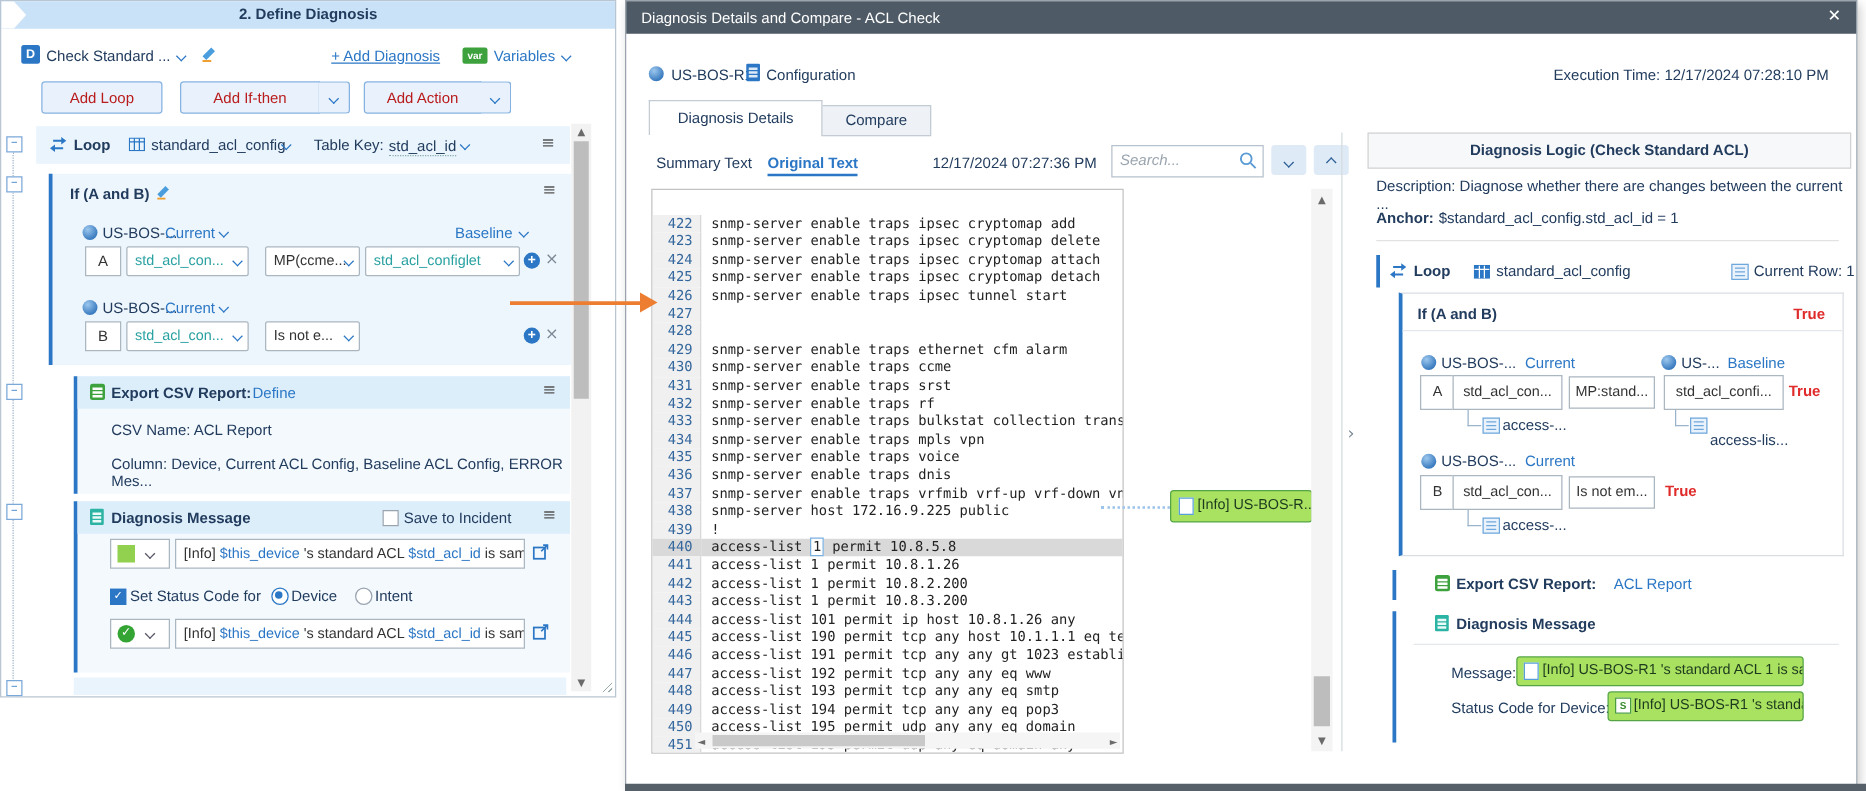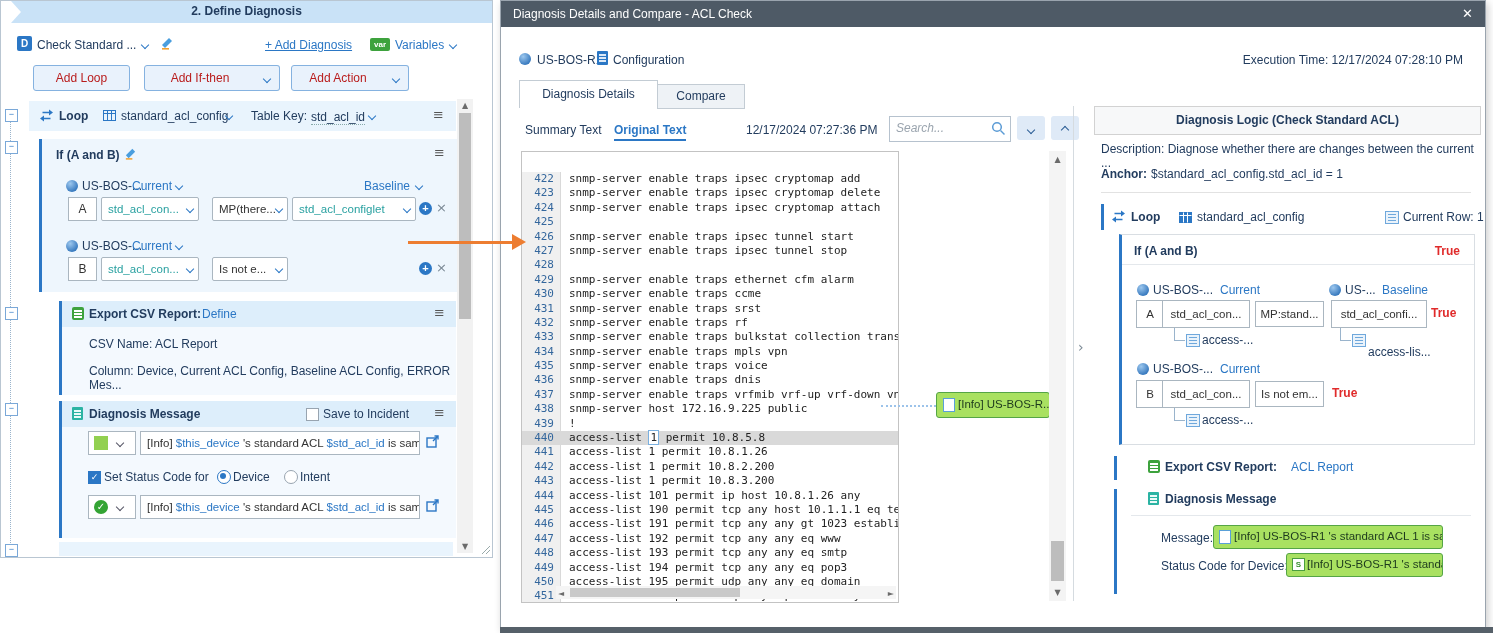--- a/index.html
+++ b/index.html
@@ -166,21 +166,21 @@
       <span class="abs chv" style="left:134px;top:44px;"></span>
       <span class="abs blue" style="left:322px;top:40px;">Baseline</span>
       <span class="abs chv" style="left:374px;top:44px;"></span>
 
       <div class="abs keybox" style="left:26px;top:58px;width:27px;">A</div>
       <div class="abs dd" style="left:59px;top:58px;width:96px;">
           <span class="lbl teal">std_acl_con...</span>
           <span class="chv"></span>
         </div>
       <div class="abs dd" style="left:170px;top:58px;width:74px;">
-          <span class="lbl">MP(there...</span>
+          <span class="lbl">MP(ccme...</span>
           <span class="chv"></span>
         </div>
       <div class="abs dd" style="left:250px;top:58px;width:122px;">
           <span class="lbl teal">std_acl_configlet</span>
           <span class="chv"></span>
         </div>
       <div class="abs plus" style="left:377px;top:63px;">+</div>
       <span class="abs xicon glyph" style="left:394px;top:61px;">×</span>
 
       <span class="abs globe" style="left:24px;top:101px;"></span>
@@ -306,28 +306,28 @@
           <div class="crow">
             <span class="ln">423</span>
             <span class="ct">snmp-server enable traps ipsec cryptomap delete</span>
           </div>
           <div class="crow">
             <span class="ln">424</span>
             <span class="ct">snmp-server enable traps ipsec cryptomap attach</span>
           </div>
           <div class="crow">
             <span class="ln">425</span>
+            <span class="ct">snmp-server enable traps ipsec cryptomap detach</span>
           </div>
           <div class="crow">
             <span class="ln">426</span>
             <span class="ct">snmp-server enable traps ipsec tunnel start</span>
           </div>
           <div class="crow">
             <span class="ln">427</span>
-            <span class="ct">snmp-server enable traps ipsec tunnel stop</span>
           </div>
           <div class="crow">
             <span class="ln">428</span>
           </div>
           <div class="crow">
             <span class="ln">429</span>
             <span class="ct">snmp-server enable traps ethernet cfm alarm</span>
           </div>
           <div class="crow">
             <span class="ln">430</span>

